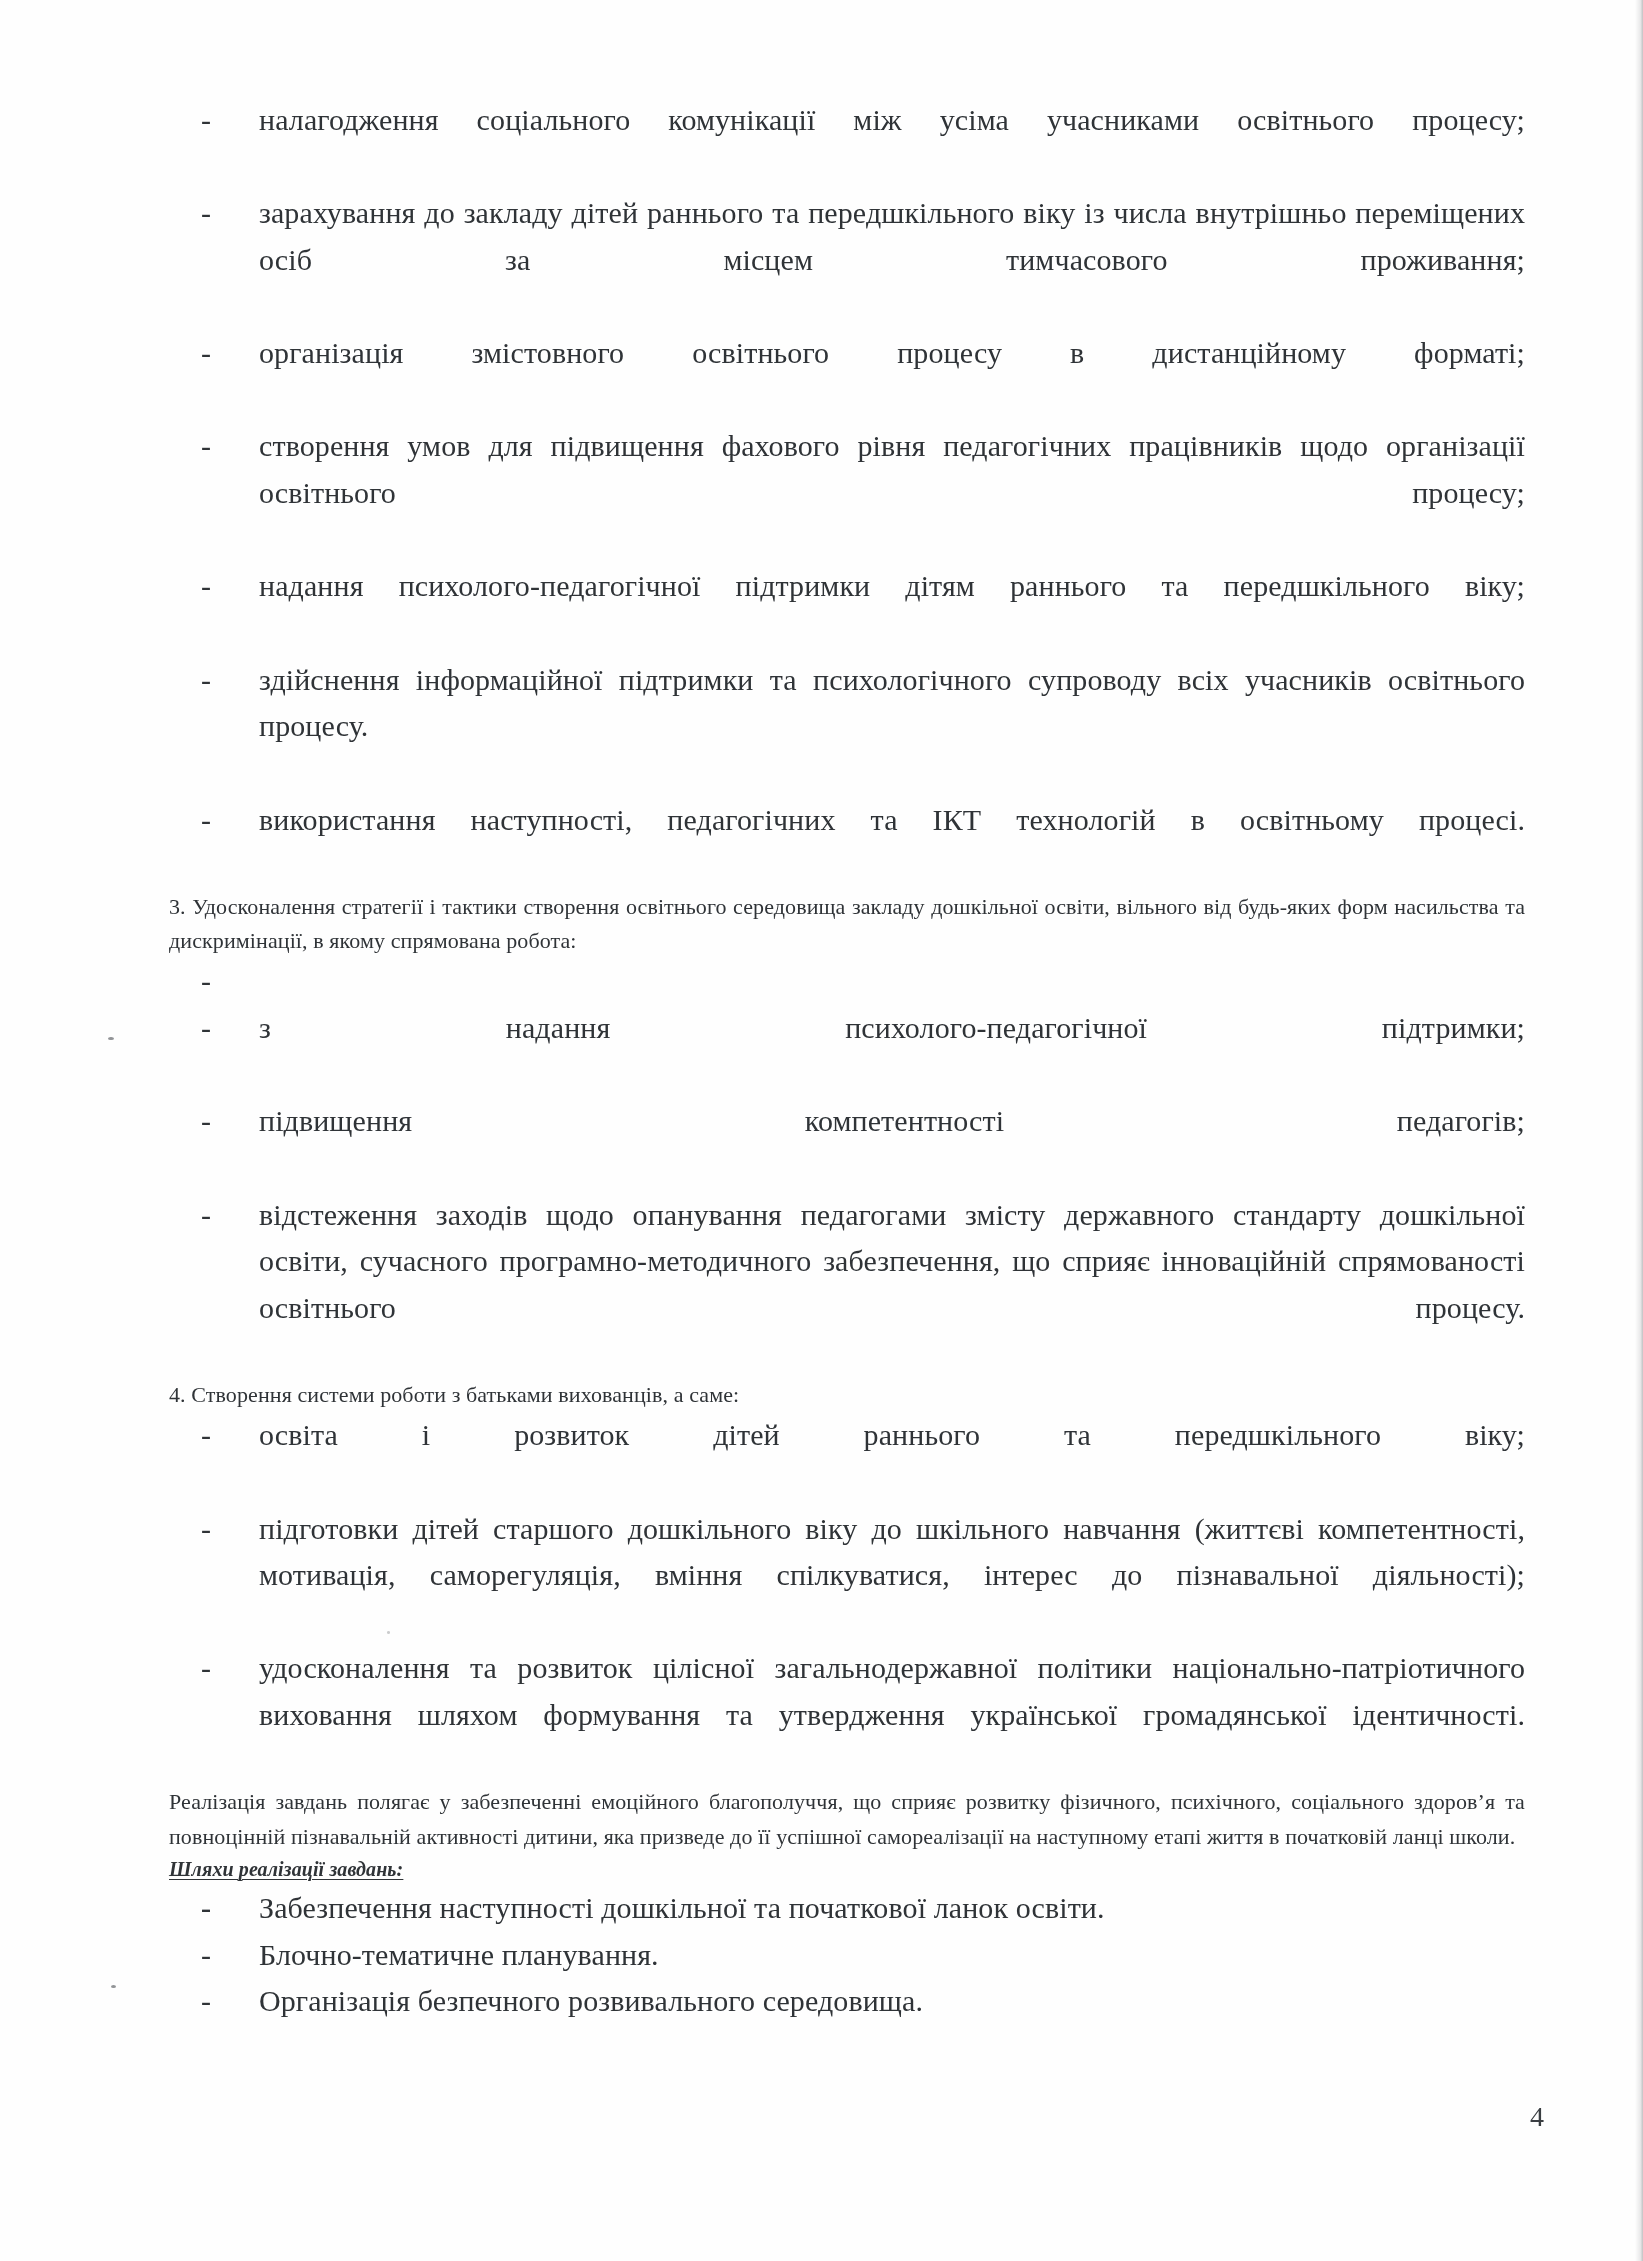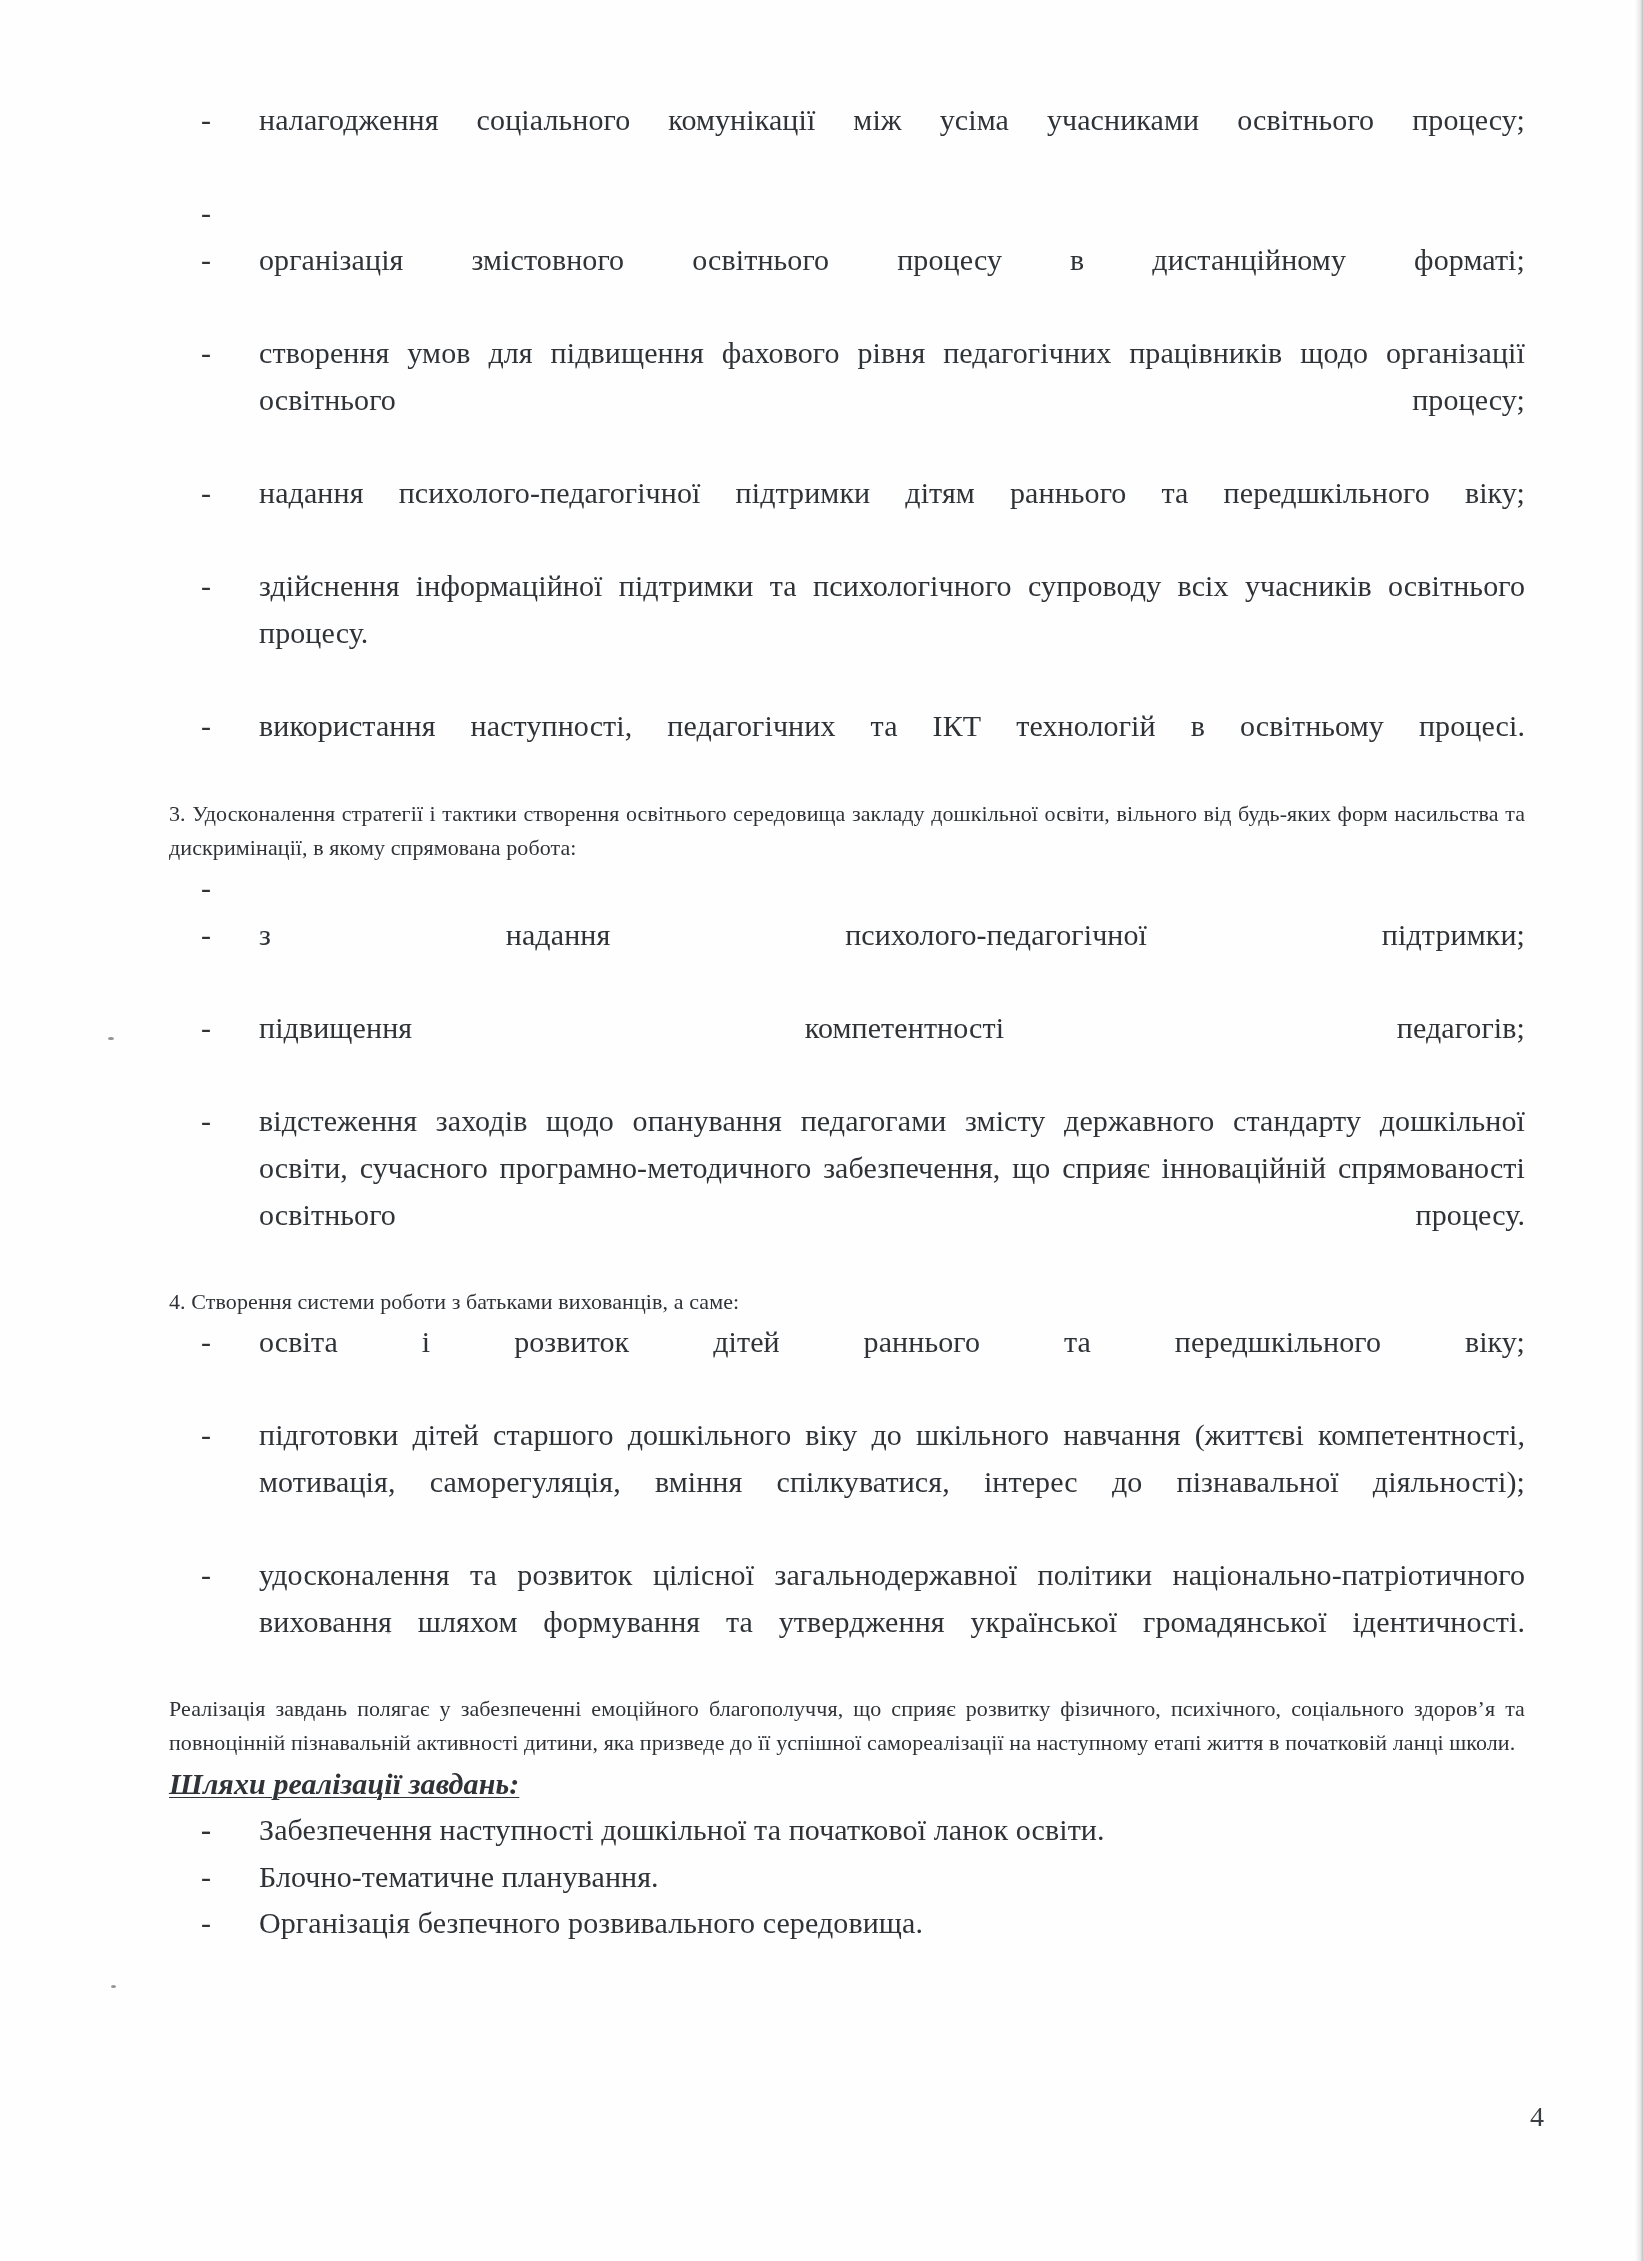--- a/index.html
+++ b/index.html
@@ -46,21 +46,21 @@
     text-align: justify;
     text-justify: inter-word;
     letter-spacing: 0.1px;
   }
 
   p.body.no-indent { text-indent: 0; }
 
   
   p.heading-bi {
     margin: 0;
-    font-size: 30px;
+    font-size: 20px;
     line-height: 1.555;
     font-weight: bold;
     font-style: italic;
     text-decoration: underline;
     text-underline-offset: 3.2px;
     text-decoration-thickness: 1.3px;
     letter-spacing: 0.1px;
   }
 
   
@@ -141,20 +141,21 @@
 
   <div class="content">
 
     <ul class="dash-list">
       <li>
         <span class="dash">-</span>
         <span>налагодження соціального комунікації між усіма учасниками освітнього процесу;</span>
       </li>
       <li>
         <span class="dash">-</span>
+        <span>зарахування до закладу дітей раннього та передшкільного віку із числа внутрішньо переміщених осіб за місцем тимчасового проживання;</span>
       </li>
       <li>
         <span class="dash">-</span>
         <span>організація змістовного освітнього процесу в дистанційному форматі;</span>
       </li>
       <li>
         <span class="dash">-</span>
         <span>створення умов для підвищення фахового рівня педагогічних працівників щодо організації освітнього процесу;</span>
       </li>
       <li>

